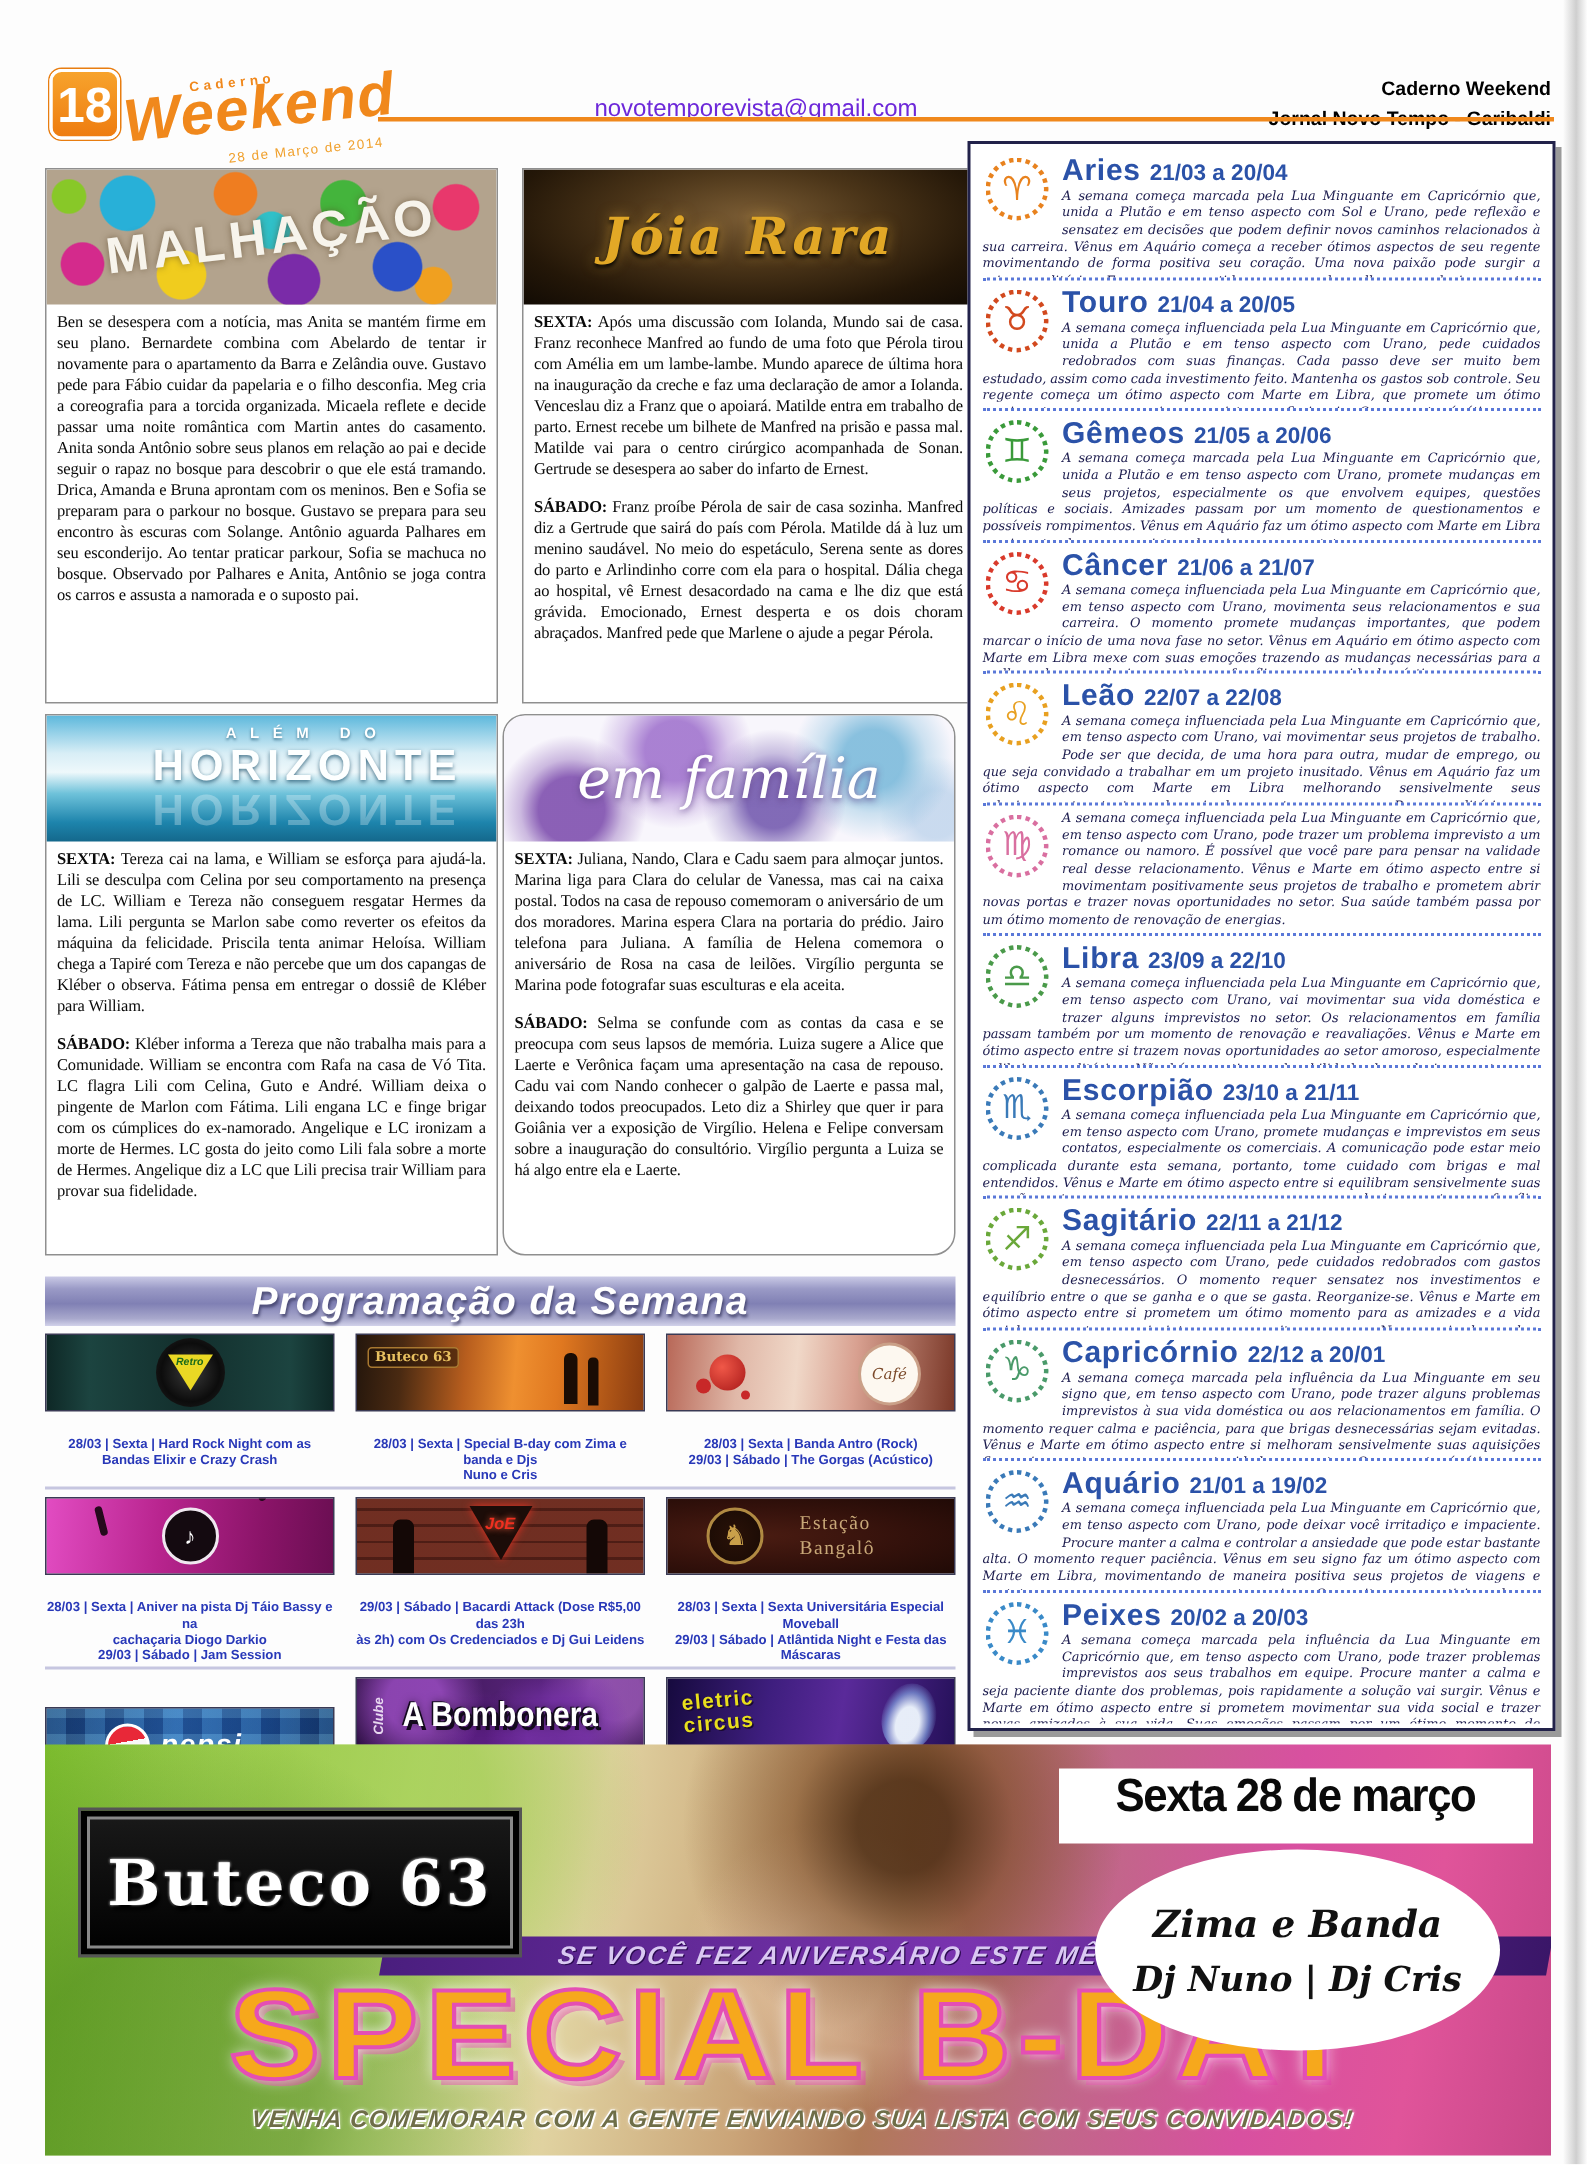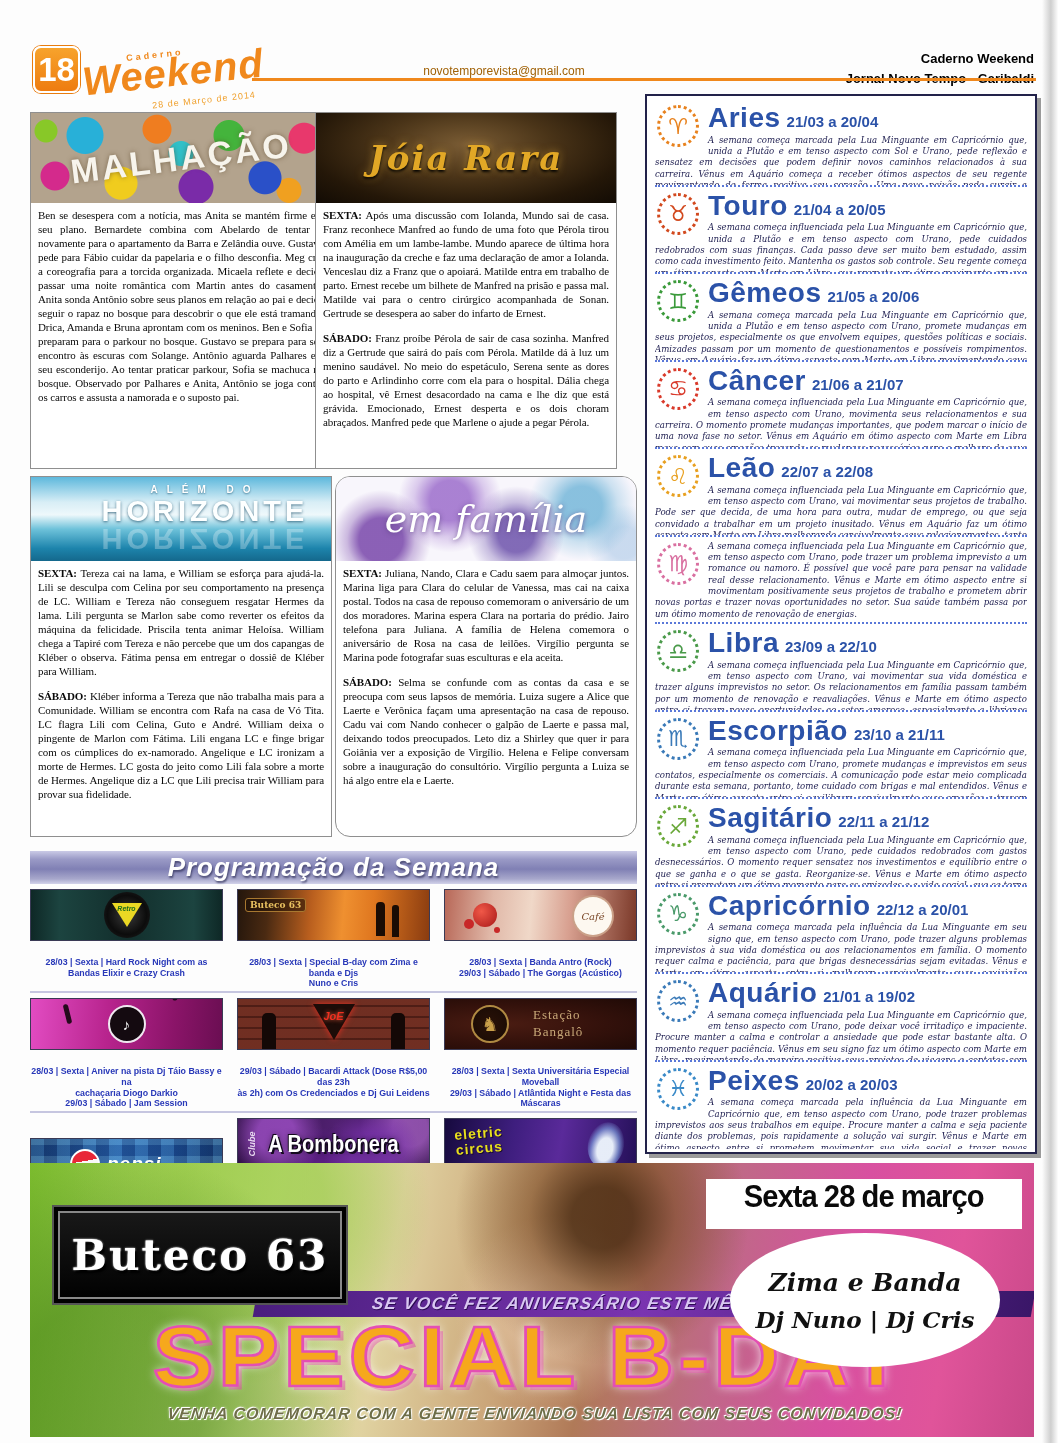--- a/index.html
+++ b/index.html
@@ -15,30 +15,30 @@
     background:linear-gradient(180deg,#f7a32c,#ee7c10); border-radius:8px; border:2px solid #fff;
     box-shadow:0 0 0 1px #e87d10; color:#fff; font-size:33px; font-weight:bold;
     display:flex; align-items:center; justify-content:center; }
   .logo-caderno { position:absolute; left:126px; top:50px; color:#f0881c; font-size:9px;
     letter-spacing:3px; font-weight:bold; transform:rotate(-6deg); }
   .logo-weekend { position:absolute; left:82px; top:50px; color:#f0881c; font-size:40px;
     font-weight:bold; font-style:italic; letter-spacing:1px; transform:rotate(-6deg); }
   .logo-date { position:absolute; left:152px; top:95px; color:#f0a02c; font-size:9px;
     transform:rotate(-6deg); letter-spacing:1px; }
   .header-email { position:absolute; left:354px; top:64px; width:300px; text-align:center;
-    font-size:12px; color:#a16207; }
+    font-size:16px; color:#6d28d9; }
   .header-right { position:absolute; right:24px; top:49px; text-align:right; font-size:13px;
     font-weight:bold; color:#000; line-height:1.5; }
   .orange-rule { position:absolute; left:252px; top:78px; width:784px; height:3px; background:#f0881c; }
 
   
   .tv-box { position:absolute; width:302px; height:357px; border:1px solid #8f8f8f;
     background:#fff; overflow:hidden; }
   #show0 { left:30px;  top:112px; }
-  #show1 { left:315px; top:112px; }
+  #show1 { left:348px; top:112px; }
   #show2 { left:30px;  top:476px; height:361px; }
   #show3 { left:335px; top:476px; height:361px;border-radius:15px; }
   .banner { height:90px; display:flex; flex-direction:column; align-items:center;
     justify-content:center; overflow:hidden; position:relative; }
   #show2 .banner, #show3 .banner { height:84px; }
   .tv-text { padding:6px 7px 0 7px; font-family:"Liberation Serif", serif; font-size:11px;
     line-height:1.27; text-align:justify; color:#0a0a0a; letter-spacing:-0.1px; }
   .tv-text p { margin-bottom:11px; }
 
   .b-malhacao { background-color:#b3a38d; background-image:
@@ -80,21 +80,21 @@
 
   
   .horo { position:absolute; left:645px; top:94px; width:392px; height:1060px; background:#fff;
     border:2px solid #22224a; box-shadow:4px 4px 0 #9a9a9a; padding:3px 8px 0 8px; z-index:2; }
   .sign { height:87.5px; overflow:hidden; border-bottom:2px dotted #5a78d8; padding-top:3px; }
   .sign:last-child { border-bottom:none; }
   .sign-icon { float:left; width:42px; height:42px; border-radius:50%;
     border:3px dotted currentColor; display:flex; align-items:center; justify-content:center;
     margin:3px 9px 2px 2px; font-size:22px; font-family:"DejaVu Sans", sans-serif; }
   .sign-h { color:#2b52a8; line-height:1.1; padding-top:1px; }
-  .sign-name { font-size:28px; font-weight:bold; letter-spacing:.5px; }
+  .sign-name { font-size:20px; font-weight:bold; letter-spacing:.5px; }
   .sign-range { font-size:15px; font-weight:bold; margin-left:6px; }
   .sign-t { font-family:"DejaVu Serif", serif; font-style:italic; font-size:8.6px;
     line-height:1.32; text-align:justify; color:#1c1c4e; margin-top:1px; }
 
   
   .sched-banner { position:absolute; left:30px; top:851px; width:607px; height:33px;
     background:linear-gradient(180deg,#cacae6 0%,#9a9ac6 25%,#8080b4 55%,#a8a8cc 85%,#d2d2ea 100%);
     display:flex; align-items:center; justify-content:center; }
   .sched-banner span { font-style:italic; font-weight:bold; font-size:26px; color:#fff;
     letter-spacing:1px; text-shadow:1px 2px 2px rgba(60,60,100,.8); }

